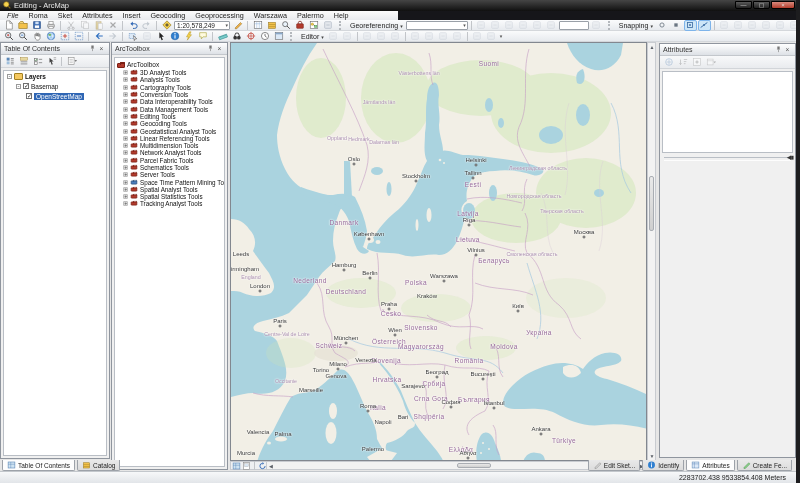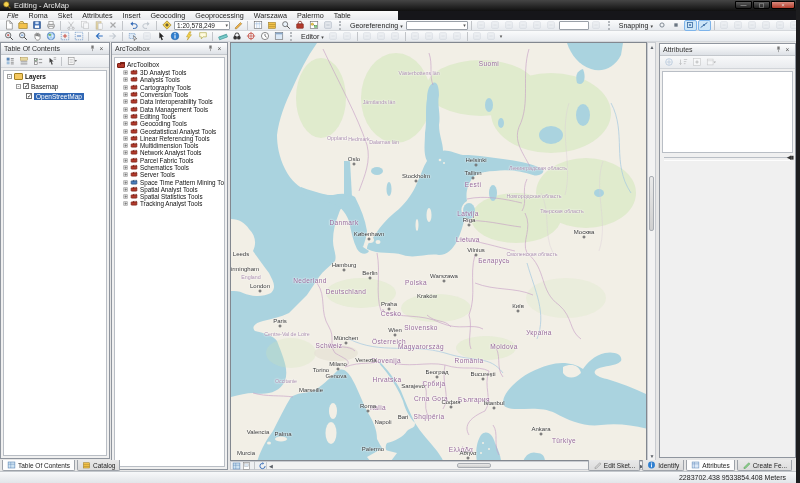--- a/index.html
+++ b/index.html
@@ -114,21 +114,21 @@
     <div class="lightpart" id="menu-items">
       <span class="menu-item">File</span>
       <span class="menu-item">Roma</span>
       <span class="menu-item">Sket</span>
       <span class="menu-item">Attributes</span>
       <span class="menu-item">Insert</span>
       <span class="menu-item">Geocoding</span>
       <span class="menu-item">Geoprocessing</span>
       <span class="menu-item">Warszawa</span>
       <span class="menu-item">Palermo</span>
-      <span class="menu-item">Table</span>
+      <span class="menu-item">Help</span>
     </div>
   </div>
 <div class="toolbar" id="toolbar1">
     <span class="icon">
       <svg viewBox="0 0 12 12">
         <path d="M3,1h4l3,3v7H3z" fill="#fff" stroke="#7a7a7a" stroke-width=".8"></path>
         <path d="M7,1v3h3" fill="none" stroke="#7a7a7a" stroke-width=".8"></path>
       </svg>
     </span>
     <span class="icon">

